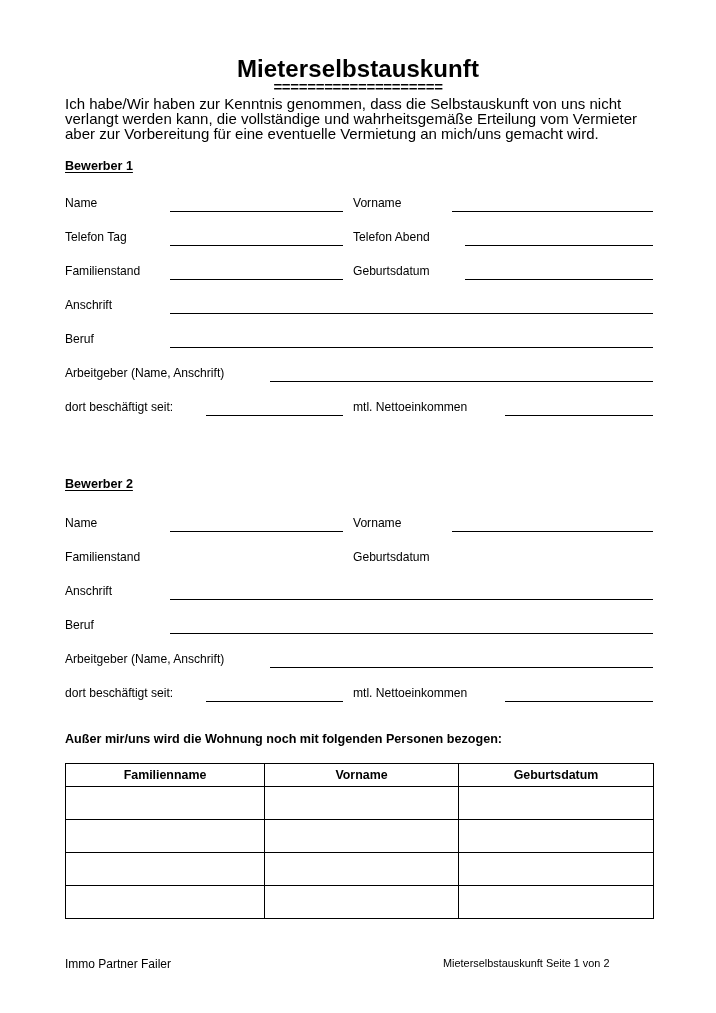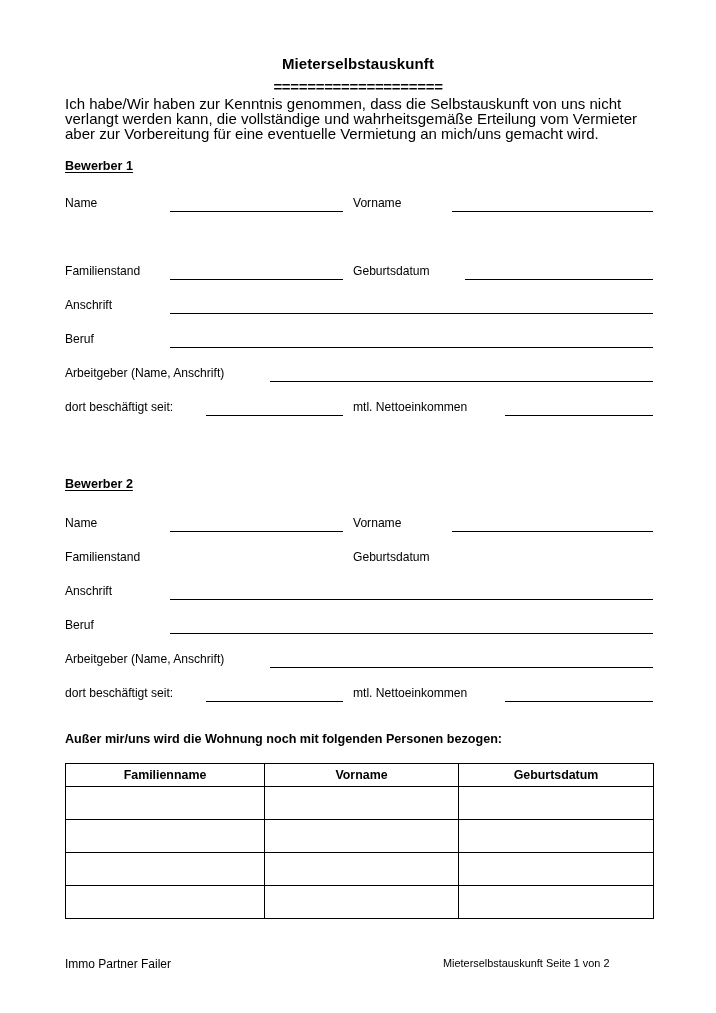--- a/index.html
+++ b/index.html
@@ -24,21 +24,21 @@
     overflow: hidden;
   }
 
   
   .doc-title {
     position: absolute;
     left: 0;
     top: 55px;
     width: 716px;
     text-align: center;
-    font-size: 15px;
+    font-size: 24px;
     font-weight: bold;
     letter-spacing: 0.1px;
   }
   .doc-rule {
     position: absolute;
     left: 0;
     top: 78px;
     width: 716px;
     text-align: center;
     font-size: 15px;
@@ -150,20 +150,26 @@
 
   <div class="section-title" id="bewerber1-title">Bewerber 1</div>
 
   <div class="row" style="top:192px;">
     <span class="lbl" style="left:65px; top:4px;">Name</span>
     <span class="line" style="left:170px; top:19px; width:173px;"></span>
     <span class="lbl" style="left:353px; top:4px;">Vorname</span>
     <span class="line" style="left:452px; top:19px; width:201px;"></span>
   </div>
 
+  <div class="row" style="top:226px;">
+    <span class="lbl" style="left:65px; top:4px;">Telefon Tag</span>
+    <span class="line" style="left:170px; top:19px; width:173px;"></span>
+    <span class="lbl" style="left:353px; top:4px;">Telefon Abend</span>
+    <span class="line" style="left:465px; top:19px; width:188px;"></span>
+  </div>
 
   <div class="row" style="top:260px;">
     <span class="lbl" style="left:65px; top:4px;">Familienstand</span>
     <span class="line" style="left:170px; top:19px; width:173px;"></span>
     <span class="lbl" style="left:353px; top:4px;">Geburtsdatum</span>
     <span class="line" style="left:465px; top:19px; width:188px;"></span>
   </div>
 
   <div class="row" style="top:294px;">
     <span class="lbl" style="left:65px; top:4px;">Anschrift</span>

